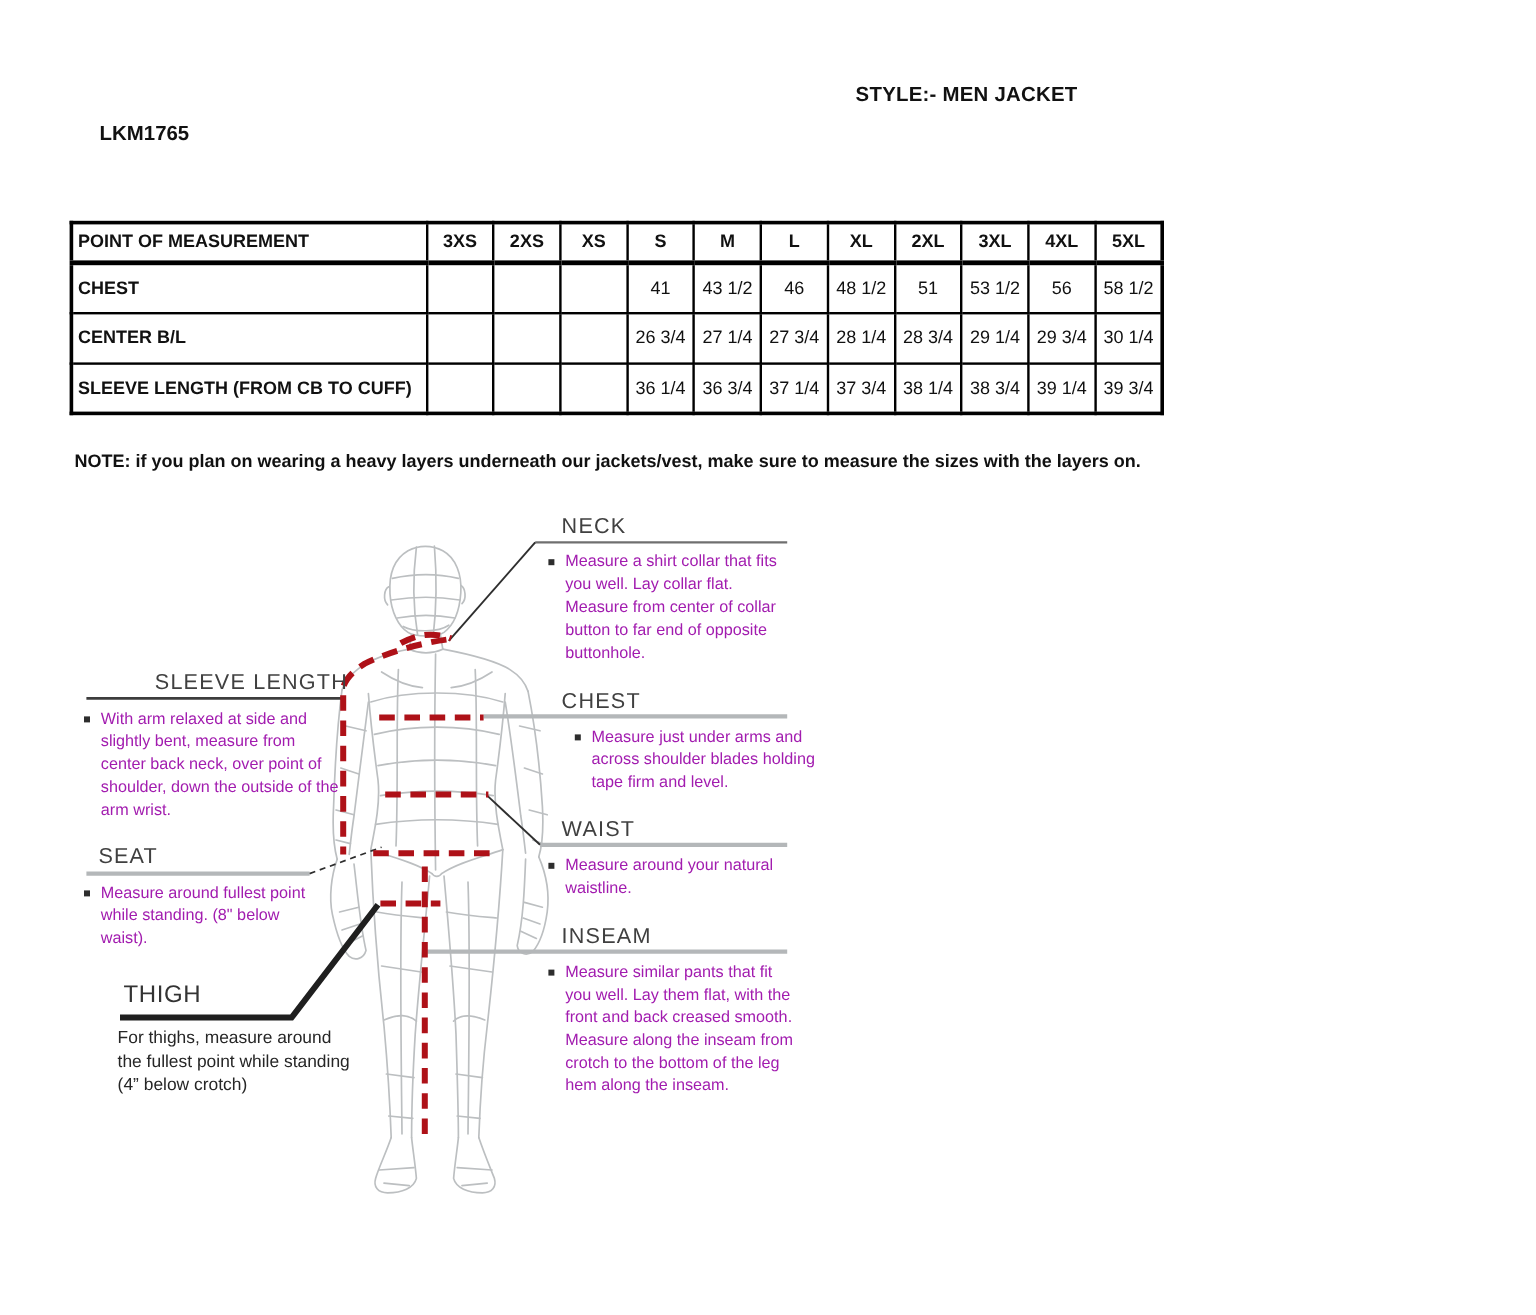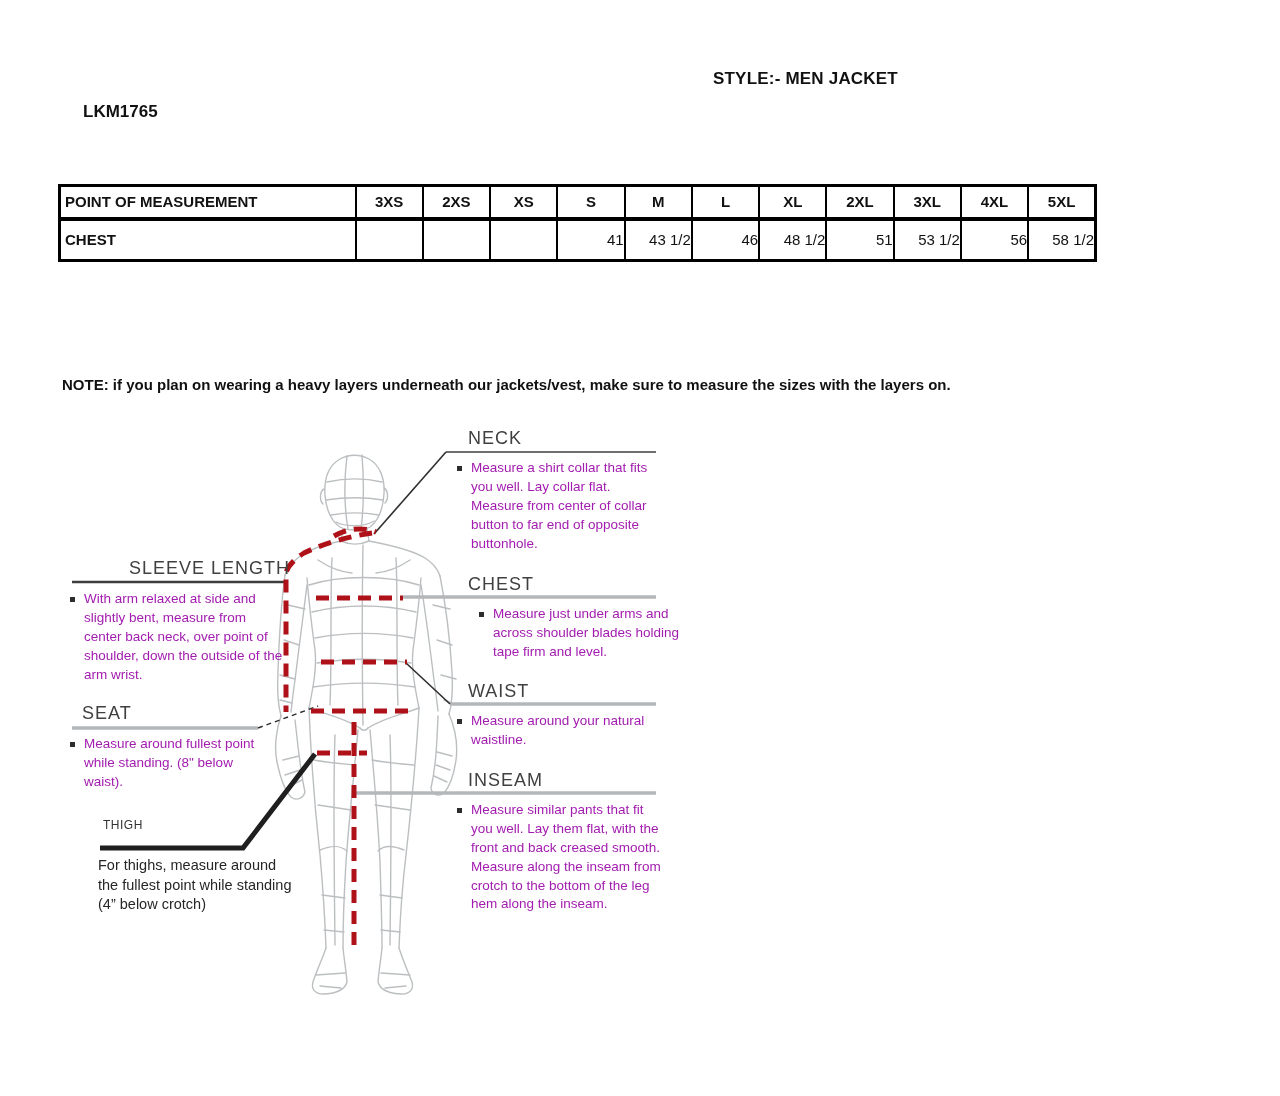--- a/index.html
+++ b/index.html
@@ -8,27 +8,27 @@
     width:1280px; height:1096px; position:relative; overflow:hidden;
     font-family:"Liberation Sans", sans-serif; color:#111;
   }
   
   .doc-title { position:absolute; left:713px; top:69px; font-size:17px; font-weight:bold; letter-spacing:0.2px; }
   .style-code { position:absolute; left:63px; top:102px; font-size:17px; font-weight:bold;margin-left:20px; }
 
   
   .size-table {
     position:absolute; left:58px; top:184px;
-    border-collapse:collapse; table-layout:fixed; width:1039px;
+    border-collapse:collapse; table-layout:fixed; width:912px;
     font-size:15px;
   }
   .size-table th, .size-table td { border:2px solid #000; overflow:hidden; white-space:nowrap; }
   .size-table { border:3px solid #000; }
   .size-table thead th { height:33px; font-weight:bold; text-align:center; border-bottom:4px solid #000; }
-  .size-table tbody td { height:42px; text-align:right; font-weight:normal; }
+  .size-table tbody td { height:42px; text-align:center; font-weight:normal; }
   .size-table .pom { width:296px; text-align:left; padding-left:4px; font-weight:bold; }
 
   
   .note-line { position:absolute; left:62px; top:376px; font-size:15px; font-weight:bold; width:960px; }
 
   
   .fig-svg { position:absolute; left:0; top:0; width:1280px; height:1096px; }
 
   .sec-head {
     position:absolute; font-size:18px; color:#404040; letter-spacing:1px; font-weight:400;
@@ -45,21 +45,21 @@
   #chest-body  { left:479px; top:605px; width:210px; }
   #waist-head  { left:468px; top:681px; }
   #waist-body  { left:457px; top:712px; width:205px; }
   #inseam-head { left:468px; top:770px; }
   #inseam-body { left:457px; top:801px; width:205px; }
 
   #sleeve-head { left:85px;  top:558px;margin-left:44px; }
   #sleeve-body { left:70px;  top:590px; width:215px; }
   #seat-head   { left:82px;  top:703px; }
   #seat-body   { left:70px;  top:735px; width:205px; }
-  #thigh-head  { left:103px; top:818px; font-size:12px; color:#333333; letter-spacing:0.5px; }
+  #thigh-head  { left:103px; top:818px; font-size:20px; color:#333333; letter-spacing:0.5px; }
   #thigh-body  { left:98px;  top:856px; width:195px; font-size:14.5px; color:#262626; line-height:1.35; }
 </style>
 </head>
 <body>
 
 <div class="doc-title">STYLE:- MEN JACKET</div>
 <div class="style-code">LKM1765</div>
 
 <table class="size-table">
   <thead>
@@ -86,20 +86,48 @@
       <td></td>
       <td>41</td>
       <td>43 1/2</td>
       <td>46</td>
       <td>48 1/2</td>
       <td>51</td>
       <td>53 1/2</td>
       <td>56</td>
       <td>58 1/2</td>
     </tr>
+    <tr>
+      <td class="pom">CENTER B/L</td>
+      <td></td>
+      <td></td>
+      <td></td>
+      <td>26 3/4</td>
+      <td>27 1/4</td>
+      <td>27 3/4</td>
+      <td>28 1/4</td>
+      <td>28 3/4</td>
+      <td>29 1/4</td>
+      <td>29 3/4</td>
+      <td>30 1/4</td>
+    </tr>
+    <tr>
+      <td class="pom">SLEEVE LENGTH (FROM CB TO CUFF)</td>
+      <td></td>
+      <td></td>
+      <td></td>
+      <td>36 1/4</td>
+      <td>36 3/4</td>
+      <td>37 1/4</td>
+      <td>37 3/4</td>
+      <td>38 1/4</td>
+      <td>38 3/4</td>
+      <td>39 1/4</td>
+      <td>39 3/4</td>
+    </tr>
   </tbody>
 </table>
 
 <div class="note-line">NOTE: if you plan on wearing a heavy layers underneath our jackets/vest, make sure to measure the sizes with the layers on.</div>
 
 <svg class="fig-svg" viewBox="0 0 1280 1096" aria-hidden="true">
 
   <g stroke="#bcbfc1" stroke-width="1.4" fill="none" stroke-linecap="round">
 
     <path d="M340,459 C328,466 324,480 325,495 C326,510 332,522 340,527 C346,531 364,531 370,527 C378,521 383,509 384,494 C385,479 380,465 369,459 C360,454 349,454 340,459 Z"></path>

